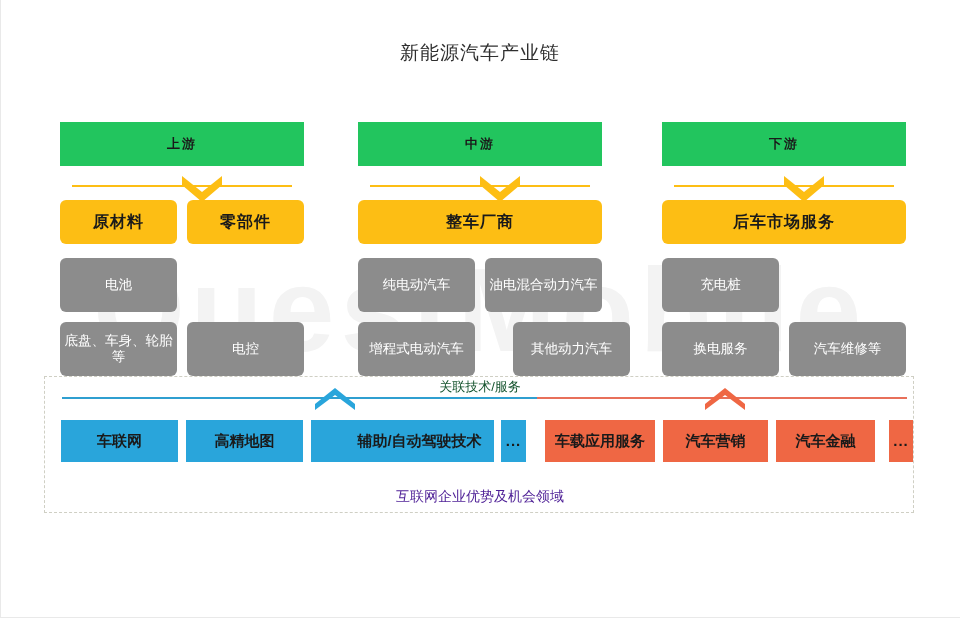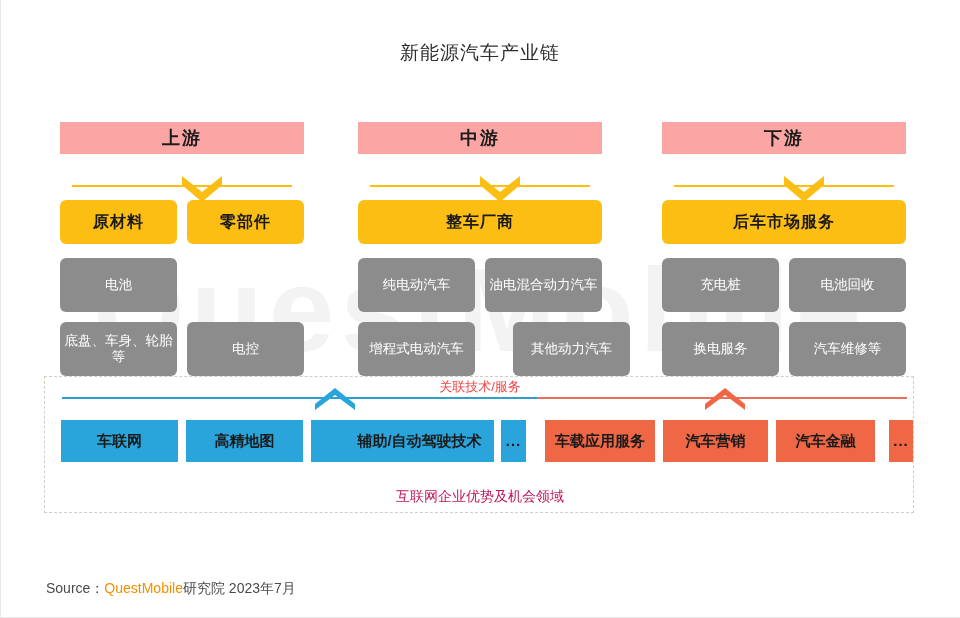--- a/index.html
+++ b/index.html
@@ -30,25 +30,25 @@
 
   .title{
     position:absolute;left:0;top:40px;width:960px;
     text-align:center;font-size:19px;color:#2f2f2f;font-weight:normal;
     letter-spacing:1px;
     z-index:5;
   }
 
   .hdr{
     position:absolute;
-    background:#fca5a5;
+    background:#22c55e;
     color:#1a1a1a;
     display:flex;align-items:center;justify-content:center;
-    font-size:18px;font-weight:bold;letter-spacing:2px;
-    height:32px;top:122px;
+    font-size:13px;font-weight:bold;letter-spacing:2px;
+    height:44px;top:122px;
   }
 
   
   .conn{position:absolute;top:176px;height:26px;}
   .conn .line{position:absolute;left:0;top:9px;height:2px;width:100%;background:#FDBE14;}
   .conn .chev{
     position:absolute;top:0;left:50%;transform:translateX(-50%);
     width:0;height:0;
   }
   .conn .chev svg{display:block;}
@@ -75,25 +75,25 @@
 
   
   .dashed{
     position:absolute;left:44px;top:376px;width:870px;height:137px;
     border:1px dashed #cfcfc4;box-sizing:border-box;
     z-index:2;background:transparent;
   }
 
   .assoc-label{
     position:absolute;top:378px;left:0;width:960px;text-align:center;
-    font-size:13px;color:#ef4444;z-index:6;
+    font-size:13px;color:#14532d;z-index:6;
   }
   .bottom-label{
     position:absolute;top:488px;left:0;width:960px;text-align:center;
-    font-size:14px;color:#be185d;z-index:6;
+    font-size:14px;color:#4c1d95;z-index:6;
   }
 
   .hline{position:absolute;height:2px;z-index:4;}
   .hline.blue{background:#2f9fd0;}
   .hline.orange{background:#e8705a;}
   .upchev{position:absolute;z-index:5;}
   .upchev svg{display:block;}
 
   .chip{
     position:absolute;top:420px;height:42px;
@@ -161,21 +161,20 @@
     <div class="line"></div>
     <div class="chev">
       <svg width="40" height="26" viewBox="0 0 40 26">
         <polygon points="0,0 20,16 40,0 40,9 20,26 0,9" fill="#FDBE14"></polygon>
       </svg>
     </div>
   </div>
   <div class="sub" style="left:662px;width:244px;">后车市场服务</div>
 
   <div class="gray r1" style="left:662px;width:117px;">充电桩</div>
-  <div class="gray r1" style="left:789px;width:117px;">电池回收</div>
   <div class="gray r2" style="left:662px;width:117px;">换电服务</div>
   <div class="gray r2" style="left:789px;width:117px;">汽车维修等</div>
 
   <div class="dashed"></div>
 
   <div class="assoc-label">关联技术/服务</div>
 
   <div class="hline blue" style="left:62px;top:397px;width:475px;"></div>
   <div class="upchev" style="left:315px;top:388px;">
     <svg width="40" height="22" viewBox="0 0 40 22">
@@ -195,17 +194,14 @@
   <div class="chip blue" style="left:311px;width:183px;padding-left:36px;">辅助/自动驾驶技术</div>
   <div class="chip blue dots" style="left:501px;width:25px;">...</div>
 
   <div class="chip orange" style="left:545px;width:110px;">车载应用服务</div>
   <div class="chip orange" style="left:663px;width:105px;">汽车营销</div>
   <div class="chip orange" style="left:776px;width:99px;">汽车金融</div>
   <div class="chip orange dots" style="left:889px;width:24px;">...</div>
 
   <div class="bottom-label">互联网企业优势及机会领域</div>
 
-  <div class="source">
-    <span>Source：</span><span class="brand">QuestMobile</span><span>研究院 2023年7月</span>
-  </div>
 
 </div>
 
 </body></html>

